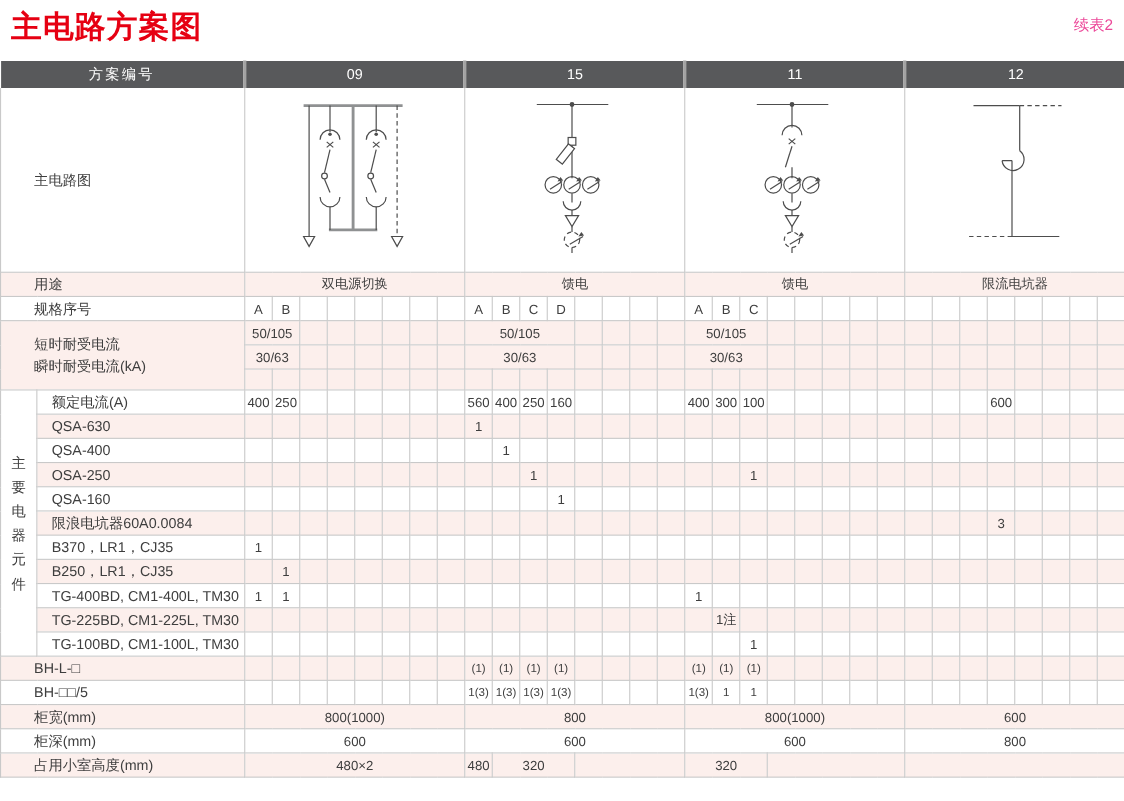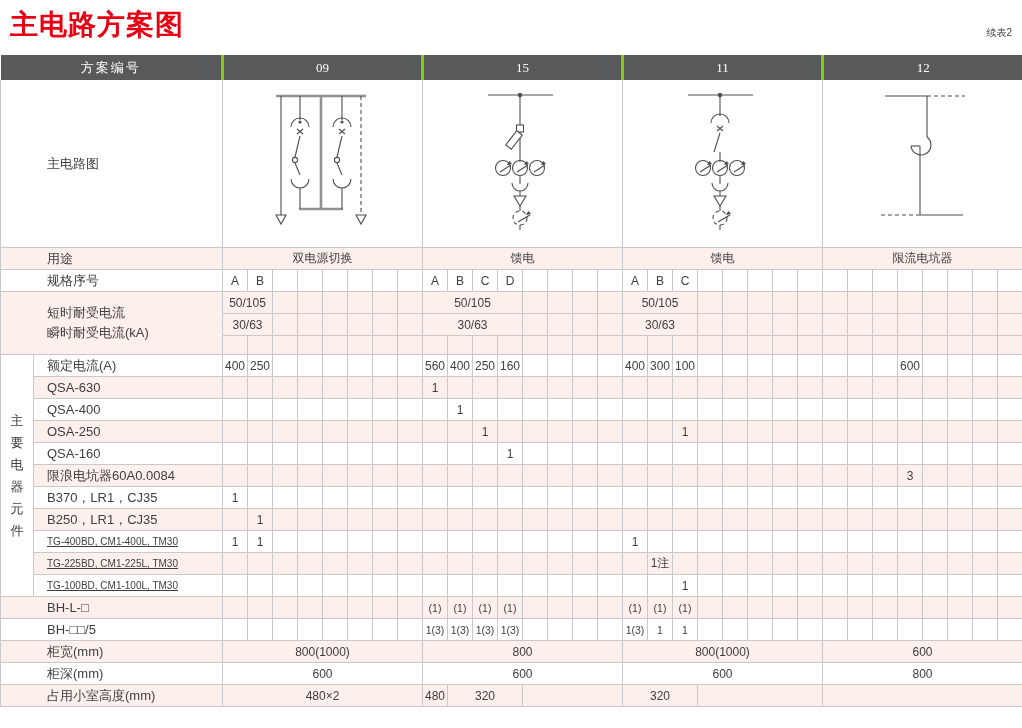--- a/index.html
+++ b/index.html
@@ -9,37 +9,37 @@
   *{box-sizing:border-box;}
   html,body{margin:0;padding:0;}
   body{
     width:1022px;height:728px;position:relative;overflow:hidden;background:#fff;
     font-family:"Liberation Sans","DejaVu Sans",sans-serif;color:var(--txt);
   }
   .page-title{
     position:absolute;top:6px;left:10px;font-size:28px;font-weight:bold;color:var(--red);
     letter-spacing:1px;
   }
-  .cont-note{position:absolute;top:26px;right:10px;font-size:10px;color:#404040;}
+  .cont-note{position:absolute;top:14px;right:10px;font-size:14px;color:#ec4899;}
   table{border-collapse:collapse;table-layout:fixed;width:1022px;position:absolute;top:55px;left:0;}
   td{
     border:1px solid var(--bd);padding:0;height:22px;text-align:center;
     font-size:12px;color:var(--txt);white-space:nowrap;overflow:hidden;
   }
   tr.pink td{background:var(--pink);}
   td.label{text-align:left;font-size:13px;}
-  td.full{padding-left:46px;}
+  td.full{padding-left:30px;}
   td.glabel{padding-left:13px;}
-  td.sm-label{font-size:10px;font-stretch:condensed;text-decoration:underline;}
+  td.sm-label{font-size:13px;font-stretch:condensed;}
   td.sv{font-size:10.5px;}
   td.sstart{border-left:1px solid var(--bdd);}
   tr.head td{
     background:var(--head);color:#fff;border:none;height:25px;font-size:13px;letter-spacing:2px;
   }
-  tr.head td.schemehead{border-left:3px solid #84cc16;letter-spacing:0;font-family:Liberation Serif, serif;}
+  tr.head td.schemehead{border-left:3px solid #a3a3a3;letter-spacing:0;}
   tr.diag-row td{height:167px;background:#fff;vertical-align:middle;border-top:none;}
   tr.diag-row td.diag svg{display:block;margin:0 auto;}
   tr.spacer td{height:19px;}
   td.gutter{background:#fff;vertical-align:middle;}
   .gutter-inner{
     white-space:pre-line;line-height:22px;font-size:13px;text-align:center;width:100%;
   }
   .wlabel div{line-height:20px;}
   svg .ln{stroke:var(--stroke);stroke-width:1.1;fill:none;}
   svg .dash{stroke-dasharray:4 3;}

